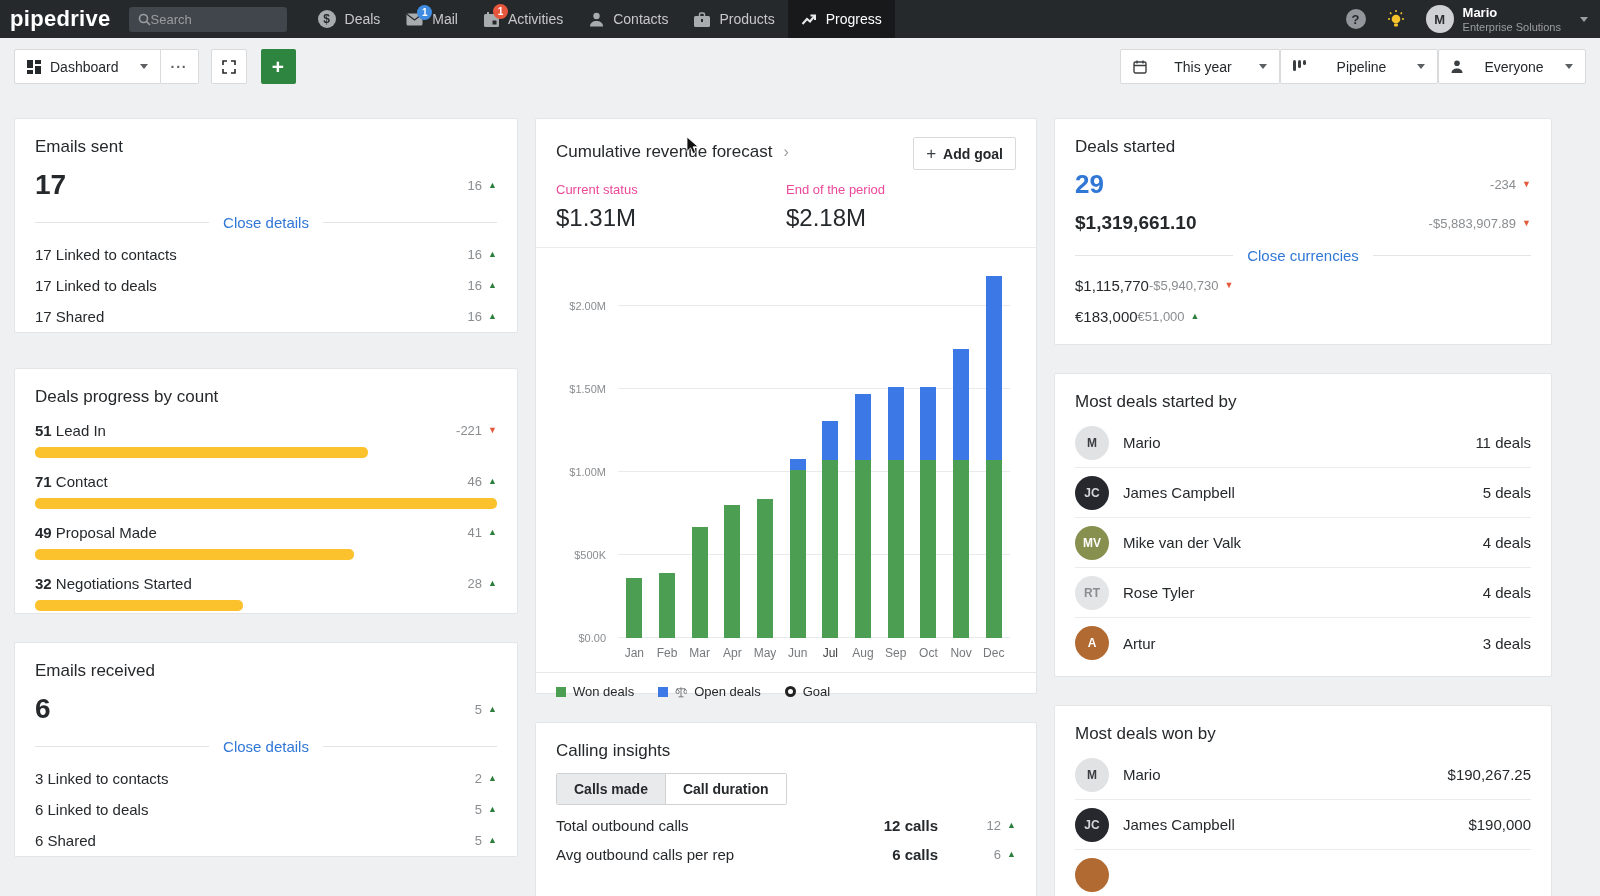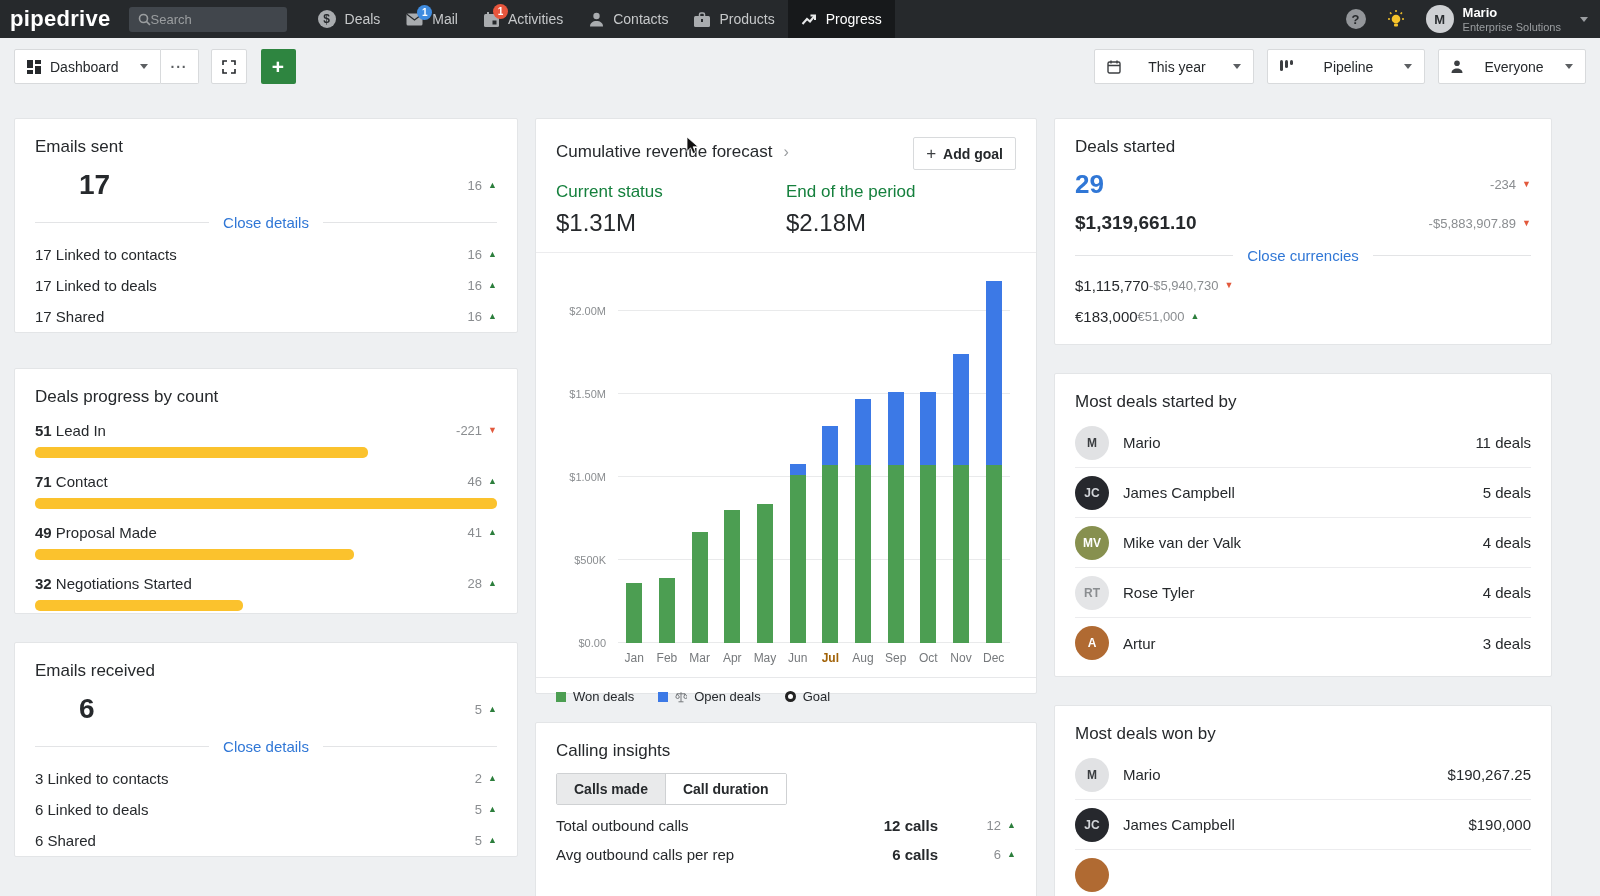--- a/index.html
+++ b/index.html
@@ -29,37 +29,37 @@
   .caret.dark { border-top-color:#5c5f62; }
 
   
   .toolbar { display:flex; align-items:center; padding:11px 14px;justify-content:center; }
   .btn { background:#fff; border:1px solid #d8dadc; border-radius:2px; height:35px; display:flex; align-items:center; gap:9px; padding:0 12px; font-size:14px; color:#26292c; cursor:pointer; }
   .btn-group { display:flex; }
   .btn-group .btn:first-child { border-radius:2px 0 0 2px; }
   .btn-group .btn:last-child { border-left:none; border-radius:0 2px 2px 0; padding:0 10px; font-weight:bold; color:#5c5f62; letter-spacing:1px; }
   .sq { width:36px; justify-content:center; padding:0; margin-left:12px; }
   .add-btn { background:#2e8540; border:none; color:#fff; width:35px; height:35px; font-size:21px; font-weight:bold; display:flex; align-items:center; justify-content:center; border-radius:2px; margin-left:14px; cursor:pointer; }
-  .toolbar-right { margin-left:auto; display:flex; gap:13px; }
+  .toolbar-right { margin-left:auto; display:flex; }
   .filter { justify-content:flex-start; }
   .filter .flabel { flex:1; }
   .w-period { width:160px; } .w-pipeline { width:158px; } .w-people { width:148px; }
 
   
   .content { display:flex; gap:17px; padding:23px 0 0 14px; align-items:flex-start; }
   .col { display:flex; flex-direction:column; }
   .col-l { width:504px; } .col-m { width:502px; } .col-r { width:498px; }
   .card { background:#fff; border:1px solid #e3e5e7; border-radius:2px; padding:18px 20px; width:100%; }
   .card-title { font-size:17px; font-weight:400; color:#26292c; }
   .mb35 { margin-bottom:35px; } .mb28 { margin-bottom:28px; }
   .h215 { height:215px; } .h246 { height:246px; } .h576 { height:576px; }
   .h232 { height:232px; } .h227 { height:227px; } .h304 { height:304px; } .h252 { height:252px; }
 
   
-  .stat-top { display:flex; justify-content:space-between; align-items:center; margin-top:12px;margin-left:44px; }
+  .stat-top { display:flex; justify-content:space-between; align-items:center; margin-top:12px; }
   .stat-value { font-size:28px; font-weight:bold; }
   .delta { display:flex; align-items:center; gap:6px; color:#8a8d90; font-size:13px; }
   .tri { font-size:9px; line-height:1; }
   .tri.up { color:#2c7e3c; } .tri.down { color:#e2593c; }
   .link-divider { display:flex; align-items:center; gap:14px; margin-top:13px; }
   .link-divider::before, .link-divider::after { content:""; flex:1; height:1px; background:#e3e4e6; }
   .blue-link { color:#3077d6; font-size:15px; cursor:pointer; white-space:nowrap; }
   .detail-rows { margin-top:8px; }
   .detail-row { display:flex; justify-content:space-between; align-items:center; padding:7px 0; font-size:15px; }
 
@@ -69,33 +69,33 @@
   .prog-bar { height:11px; border-radius:5px; background:#fbc22d; margin-top:8px; }
 
   
   .f-head { display:flex; justify-content:space-between; align-items:flex-start; }
   .f-title-row { display:flex; align-items:center; gap:11px; margin-top:5px; }
   .chev { color:#9b9ea1; font-size:16px; }
   .add-goal { height:33px; font-weight:bold; font-size:14px; gap:7px; }
   .plus { font-weight:400; font-size:17px; color:#3c3f42; }
   .f-status { display:flex; margin:12px -20px 0; padding:0 20px 15px; border-bottom:1px solid #ececee; }
   .f-stat { width:234px; }
-  .f-stat .slabel { font-size:17px; color:#15803d; }
+  .f-stat .slabel { font-size:13px; color:#ec4899; }
   .f-stat .sval { font-size:24px; margin-top:7px; }
   .chart-wrap { display:flex; margin-top:18px; }
   .yaxis { width:62px; position:relative; height:372px; }
   .ytick { position:absolute; right:12px; font-size:11px; color:#8a8d90; }
   .plot { flex:1; position:relative; height:372px; margin-right:6px; }
   .gridline { position:absolute; left:0; right:0; height:1px; background:#e9eaeb; }
   .bars { position:absolute; left:0; right:0; top:0; bottom:0; display:flex; }
   .bar-col { flex:1; display:flex; align-items:flex-end; justify-content:center; height:100%; }
   .bar-stack { width:16px; display:flex; flex-direction:column; justify-content:flex-end; cursor:pointer; }
-  .xlabels { display:flex; margin:8px 6px 0 62px;justify-content:flex-end; }
+  .xlabels { display:flex; margin:8px 6px 0 62px; }
   .xlabels span { flex:1; text-align:center; font-size:12px; color:#76797c; }
-  .xlabels span.hl { color:#a16207; font-weight:bold; }
+  .xlabels span.hl { color:#404040; font-weight:normal; }
   .chart-footer { border-top:1px solid #e7e8ea; margin:12px -20px 0; padding:11px 20px 0; display:flex; gap:24px; align-items:center; font-size:13px; }
   .leg-item { display:flex; align-items:center; gap:7px; }
   .sw { width:10px; height:10px; display:inline-block; }
   .goal-ring { width:11px; height:11px; border:3px solid #222; border-radius:50%; background:#fff; display:inline-block; }
 
   
   .tabs { display:flex; margin-top:12px; width:max-content; border:1px solid #cfd1d3; border-radius:2px; overflow:hidden; }
   .tab { padding:7px 17px; font-size:14px; font-weight:bold; background:#fff; cursor:pointer; }
   .tab + .tab { border-left:1px solid #cfd1d3; }
   .tab.active { background:#e9eaeb; }

